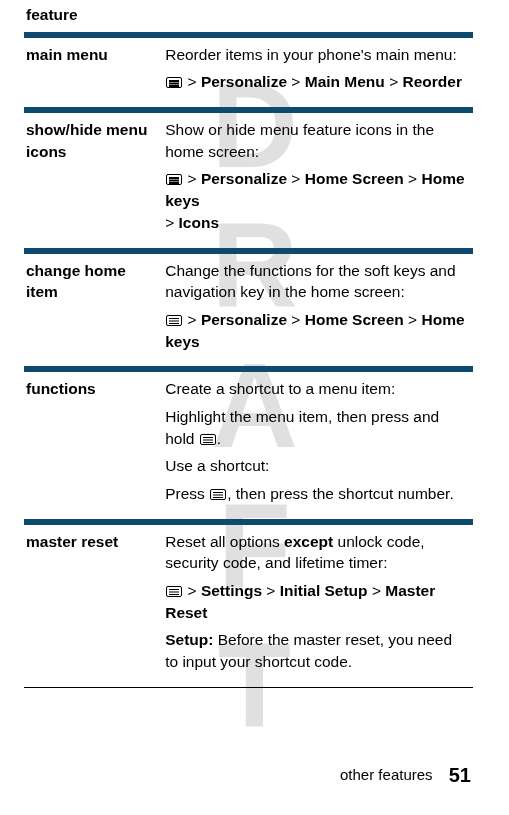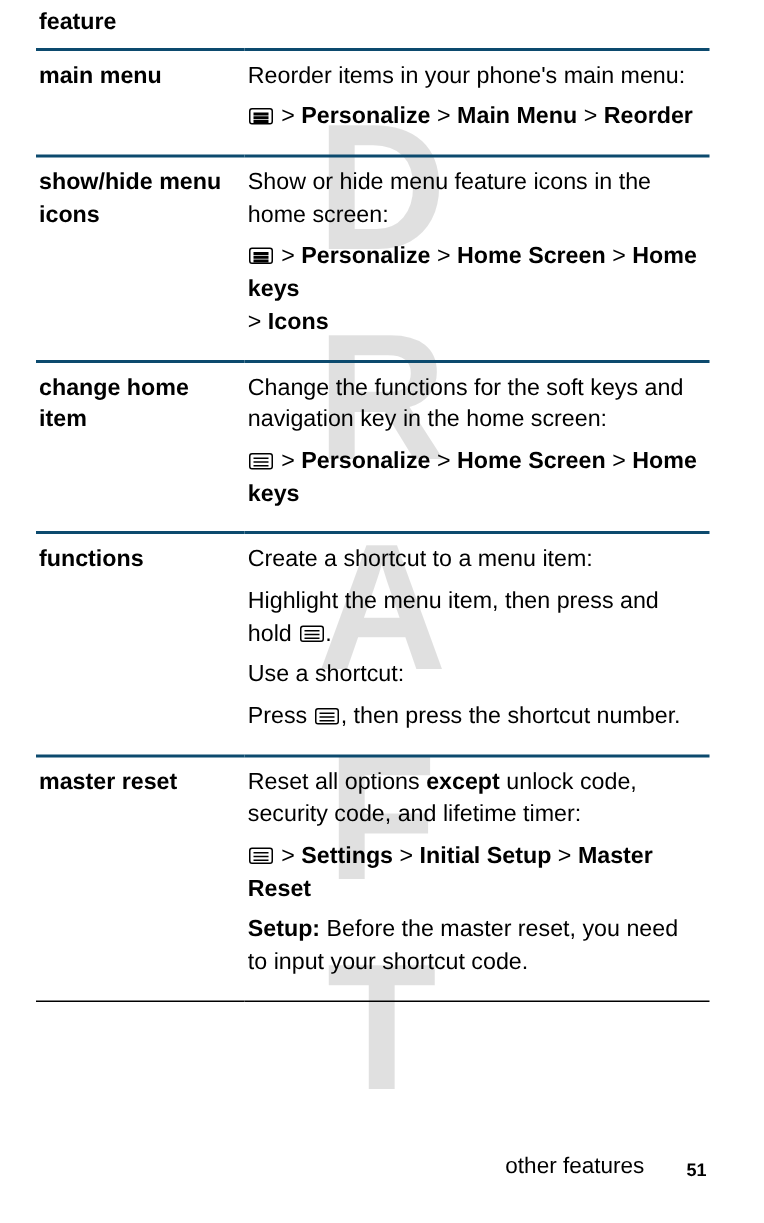--- a/index.html
+++ b/index.html
@@ -33,21 +33,21 @@
   }
   table {
     width: 100%;
     border-collapse: collapse;
     font-size: 15.5px;
     line-height: 1.4;
   }
   td {
     vertical-align: top;
     padding: 6px 4px 8px 2px;
-    border-top: 2px solid #0c4a6e;
+    border-top: 6px solid #0c4a6e;
   }
   tr.noborder td { border-top: none; }
   td.left {
     width: 31%;
     font-weight: 700;
     padding-right: 8px;
   }
   td.right {
     font-weight: 400;
   }
@@ -81,22 +81,22 @@
   .note-label { font-weight: 700; }
   .para { margin-bottom: 6px; }
   .footer {
     position: absolute;
     bottom: 28px;
     right: 38px;
     font-size: 15px;
   }
   .footer .pnum {
     font-weight: 700;
-    font-size: 12px;
-    margin-left: 24px;
+    font-size: 20px;
+    margin-left: 12px;
     vertical-align: -2px;
   }
   .bold { font-weight: 700; }
 </style>
 </head>
 <body>
 
 <div class="watermark">DRAFT</div>
 
 <div class="page">

